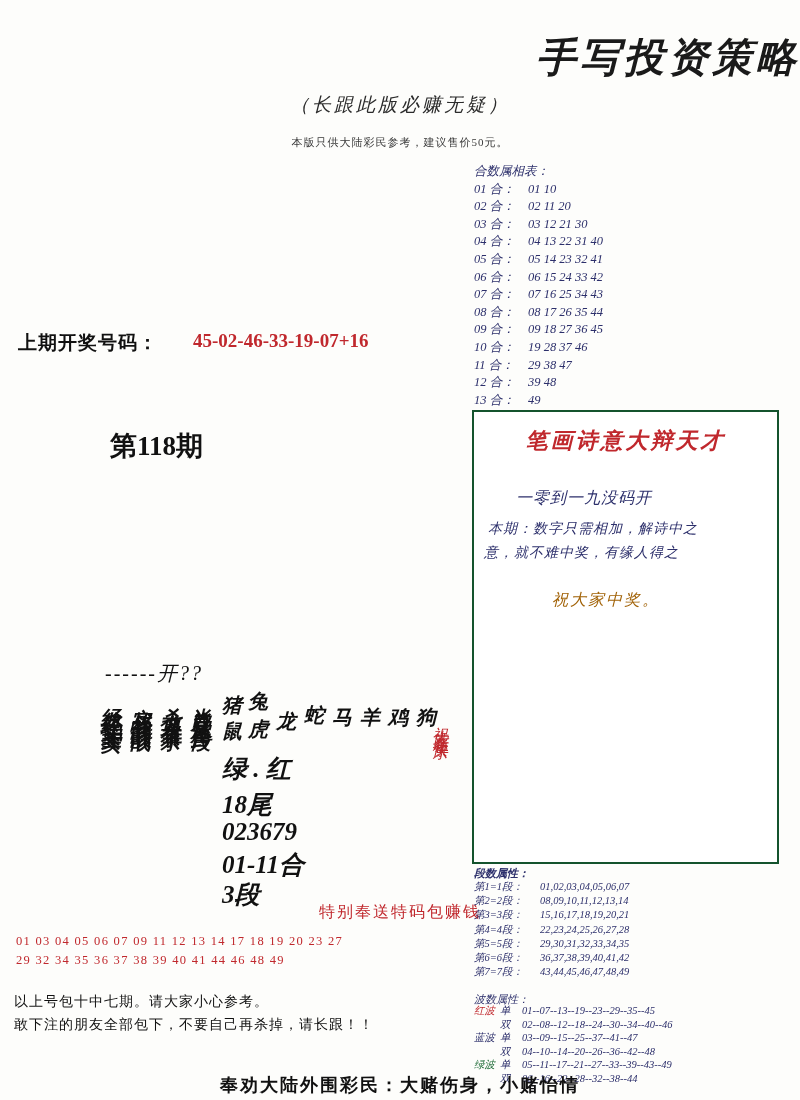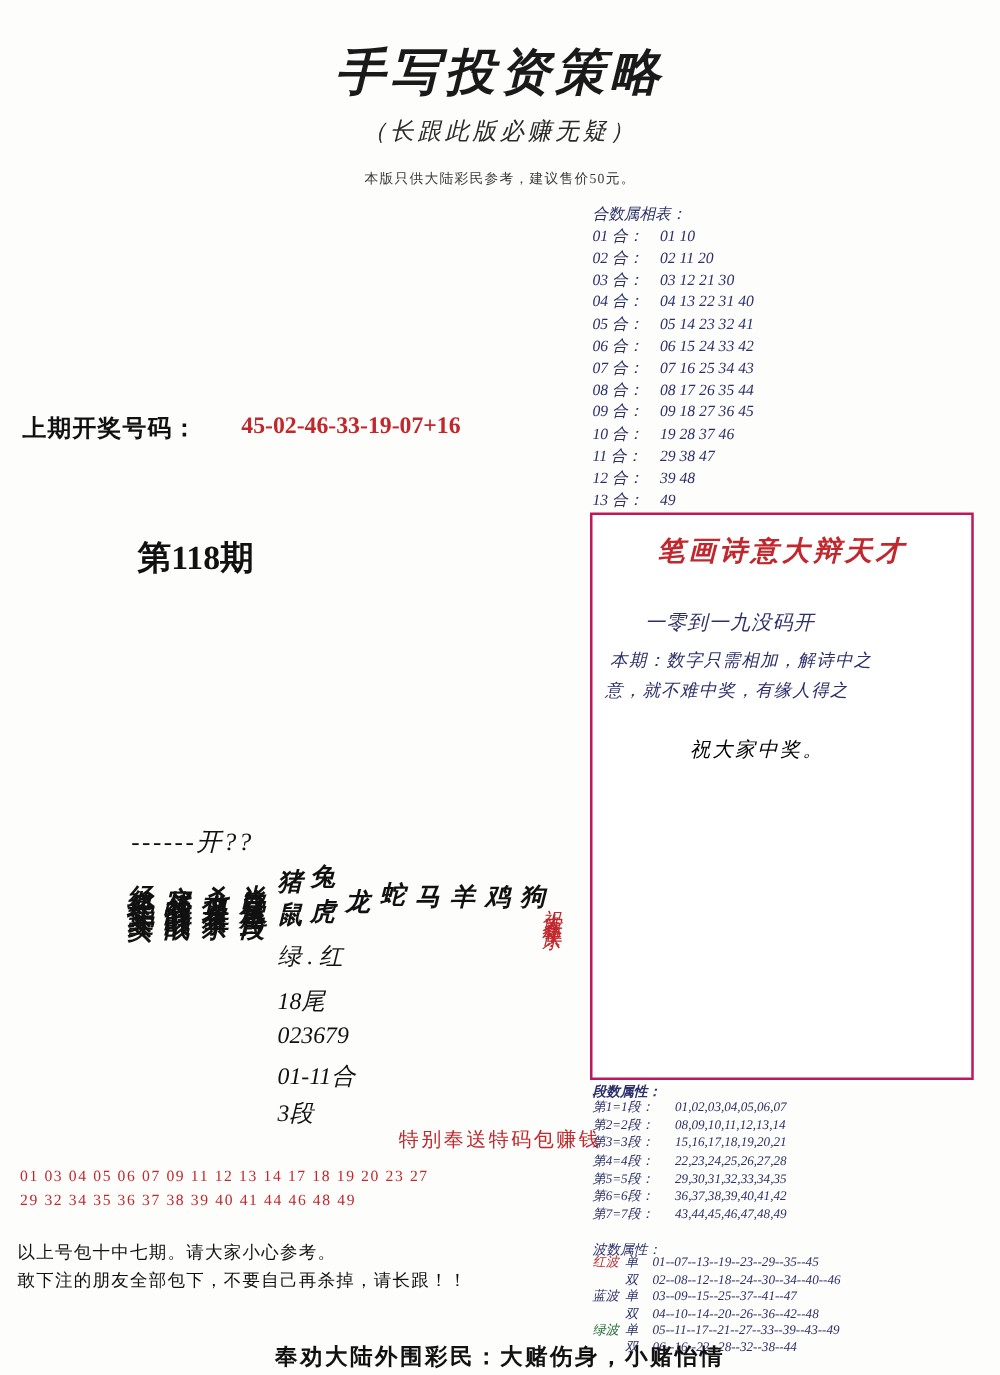--- a/index.html
+++ b/index.html
@@ -6,21 +6,21 @@
   body{
     width:800px;height:1100px;position:relative;overflow:hidden;
     background:#fdfdfb;
     font-family:"Liberation Serif", serif;
     color:#111;
   }
   .abs{position:absolute;}
 
   
   #title{
-    left:0;right:0;top:30px;text-align:center;
+    left:0;right:0;top:30px;text-align:right;
     font-family:Liberation Serif, serif;
     font-size:40px;font-weight:bold;letter-spacing:4px;
     color:#1a1a1a;
     font-style:italic;
   }
   #subtitle{
     left:0;right:0;top:92px;text-align:center;
     font-size:19px;font-weight:normal;letter-spacing:3px;
     color:#2b2b2b;font-style:italic;
   }
@@ -47,43 +47,43 @@
     left:474px;top:163px;width:300px;
     font-size:12.5px;line-height:17.6px;color:#2c2f6b;
     font-style:italic;font-family:"Liberation Serif",serif;
   }
   #hesu .hrow{white-space:nowrap;}
   #hesu .hkey{display:inline-block;width:54px;}
 
   
   #redbox{
     left:472px;top:410px;width:303px;height:450px;
-    border:2px solid #be185d;background:#fff;
+    border:2px solid #14532d;background:#fff;
   }
   #redbox-title{
     left:0;right:0;top:14px;text-align:center;
     font-size:22px;font-weight:bold;color:#c0282d;letter-spacing:3px;
     font-style:italic;
   }
   #rb-l1{left:42px;top:76px;font-size:16px;color:#2c2f6b;font-style:italic;letter-spacing:1px;}
   #rb-l2{left:14px;top:108px;font-size:14px;color:#2c2f6b;font-style:italic;letter-spacing:1px;}
   #rb-l3{left:10px;top:132px;font-size:14px;color:#2c2f6b;font-style:italic;letter-spacing:1px;}
-  #rb-l4{left:78px;top:178px;font-size:16px;color:#000000;font-style:italic;letter-spacing:2px;}
+  #rb-l4{left:78px;top:178px;font-size:16px;color:#a16207;font-style:italic;letter-spacing:2px;}
 
   
   #hand{
     left:40px;top:660px;width:420px;height:250px;
     font-style:italic;color:#111;
   }
   #hand .dash{
     position:absolute;left:65px;top:0px;font-size:20px;letter-spacing:2px;
   }
   #hand .col{position:absolute;writing-mode:vertical-rl;text-orientation:upright;
     font-size:20px;font-weight:bold;letter-spacing:4px;line-height:1.05;}
-  #hand .rowval{position:absolute;font-size:19px;font-weight:normal;}
+  #hand .rowval{position:absolute;font-size:25px;font-weight:bold;}
   .zodiac{position:absolute;font-size:20px;font-weight:bold;}
 
   #newyear{
     left:430px;top:715px;writing-mode:vertical-rl;text-orientation:upright;
     font-size:15px;color:#c0282d;letter-spacing:3px;font-style:italic;
   }
 
   
   #special{
     left:0;right:0;top:902px;text-align:center;

